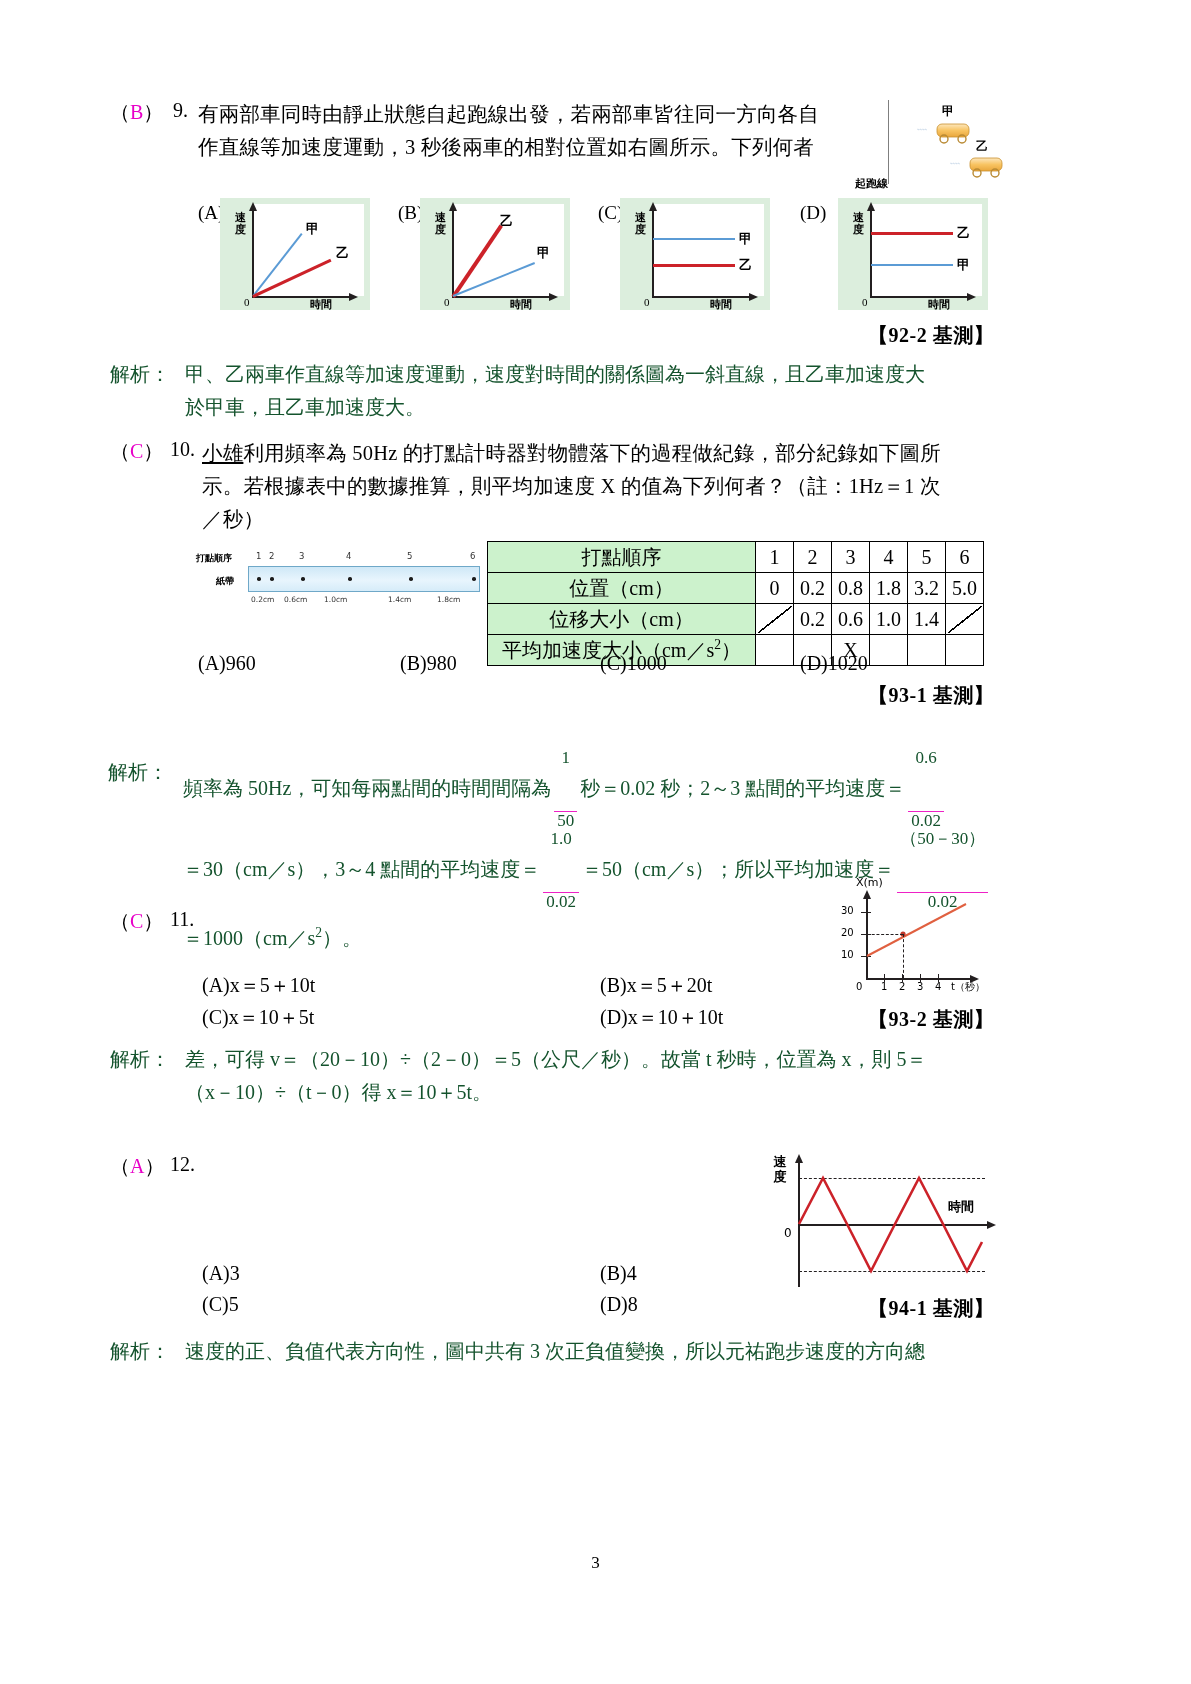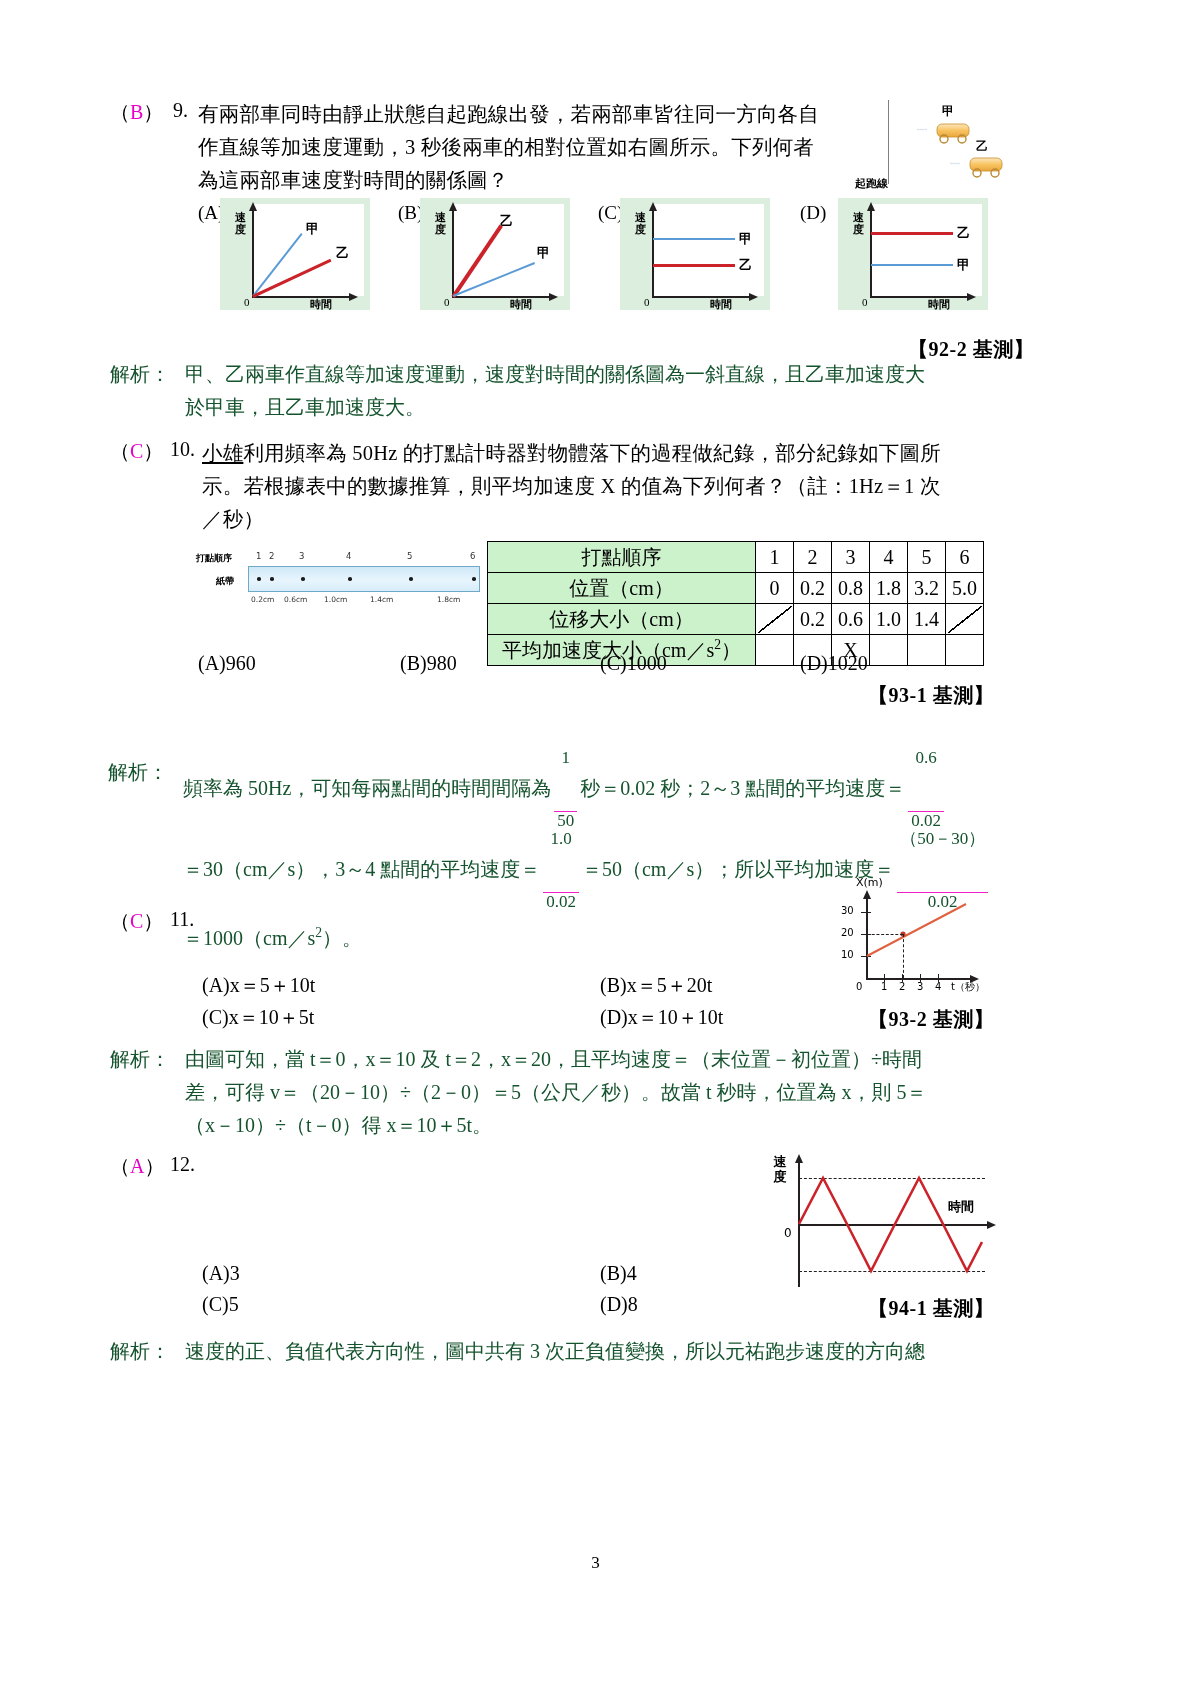--- a/index.html
+++ b/index.html
@@ -181,21 +181,20 @@
 
 <div class="page">
 
   <div class="q-block" style="left:110px; top:98px; width:790px;">
     <div style="position:relative; height:104px;">
       <span class="ansmark" style="position:absolute; left:0; top:1px;">（<span class="ansletter">B</span>）</span>
       <span class="qnum" style="position:absolute; left:63px; top:1px;">9.</span>
       <div class="qtext" style="position:absolute; left:88px; top:0px; width:690px;">
         <div>有兩部車同時由靜止狀態自起跑線出發，若兩部車皆往同一方向各自</div>
         <div>作直線等加速度運動，3 秒後兩車的相對位置如右圖所示。下列何者</div>
-        <div>為這兩部車速度對時間的關係圖？</div>
       </div>
     </div>
   </div>
 
   <div class="divider-v" style="left:888px; top:100px; height:84px;"></div>
   <div style="position:absolute; left:855px; top:176px; font-size:11px; font-family:'DejaVu Sans',sans-serif; font-weight:bold;">起跑線</div>
 
   <div style="position:absolute; left:942px; top:103px; font-size:12px; font-family:'DejaVu Sans',sans-serif; font-weight:bold;">甲</div>
   <svg style="position:absolute; left:915px; top:118px;" width="68" height="30">
     <defs>
@@ -296,21 +295,21 @@
       <div class="hlabel" style="left:90px; top:99px;">時間</div>
 
       <div class="line-red" style="left:33px; top:34px; width:82px; height:3px;"></div>
       <div class="curvelabel" style="left:119px; top:26px;">乙</div>
 
       <div class="line-blue" style="left:33px; top:66px; width:82px; height:1.8px;"></div>
       <div class="curvelabel" style="left:119px; top:58px;">甲</div>
     </div>
   </div>
 
-  <div class="src" style="position:absolute; left:868px; top:336px;margin-left:40px;">【92-2 基測】</div>
+  <div class="src" style="position:absolute; left:868px; top:322px;">【92-2 基測】</div>
 
   <div class="solution" style="position:absolute; left:110px; top:358px; width:980px;">
     <div style="position:relative;">
       <span style="position:absolute; left:0; top:0;">解析：</span>
       <div style="margin-left:75px;">
         <div>甲、乙兩車作直線等加速度運動，速度對時間的關係圖為一斜直線，且乙車加速度大</div>
         <div>於甲車，且乙車加速度大。</div>
       </div>
     </div>
   </div>
@@ -342,21 +341,21 @@
     <div class="tapedot" style="left:61px; top:32px;"></div>
     <div class="tapedot" style="left:74px; top:32px;"></div>
     <div class="tapedot" style="left:105px; top:32px;"></div>
     <div class="tapedot" style="left:152px; top:32px;"></div>
     <div class="tapedot" style="left:213px; top:32px;"></div>
     <div class="tapedot" style="left:276px; top:32px;"></div>
 
     <div class="tapedim" style="left:55px; top:50px;">0.2cm</div>
     <div class="tapedim" style="left:88px; top:50px;">0.6cm</div>
     <div class="tapedim" style="left:128px; top:50px;">1.0cm</div>
-    <div class="tapedim" style="left:174px; top:50px;text-align:right;">1.4cm</div>
+    <div class="tapedim" style="left:192px; top:50px;text-align:right;">1.4cm</div>
     <div class="tapedim" style="left:241px; top:50px;">1.8cm</div>
   </div>
 
   <table class="dots" style="left:487px; top:541px;">
     <tbody>
         <tr>
       <td class="lab">打點順序</td>
       <td class="val">1</td>
       <td class="val">2</td>
       <td class="val">3</td>
@@ -462,21 +461,20 @@
     <div class="dashed-h" style="left:19px; top:58px; width:36px;"></div>
     <div class="dashed-v" style="left:55px; top:58px; height:44px;"></div>
   </div>
 
   <div class="src" style="position:absolute; left:868px; top:1006px;">【93-2 基測】</div>
 
   <div class="solution" style="position:absolute; left:110px; top:1043px; width:990px;">
     <div style="position:relative;">
       <span style="position:absolute; left:0; top:0;">解析：</span>
       <div style="margin-left:75px;">
-        <div>由圖可知，當 t＝0，x＝10 及 t＝2，x＝20，且平均速度＝（末位置－初位置）÷時間</div>
         <div>差，可得 v＝（20－10）÷（2－0）＝5（公尺／秒）。故當 t 秒時，位置為 x，則 5＝</div>
         <div>（x－10）÷（t－0）得 x＝10＋5t。</div>
       </div>
     </div>
   </div>
 
   <div class="q-block" style="left:110px; top:1152px; width:700px;">
     <div style="position:relative; height:105px;">
       <span class="ansmark" style="position:absolute; left:0; top:1px;">（<span class="ansletter">A</span>）</span>
       <span class="qnum" style="position:absolute; left:60px; top:1px;">12.</span>

